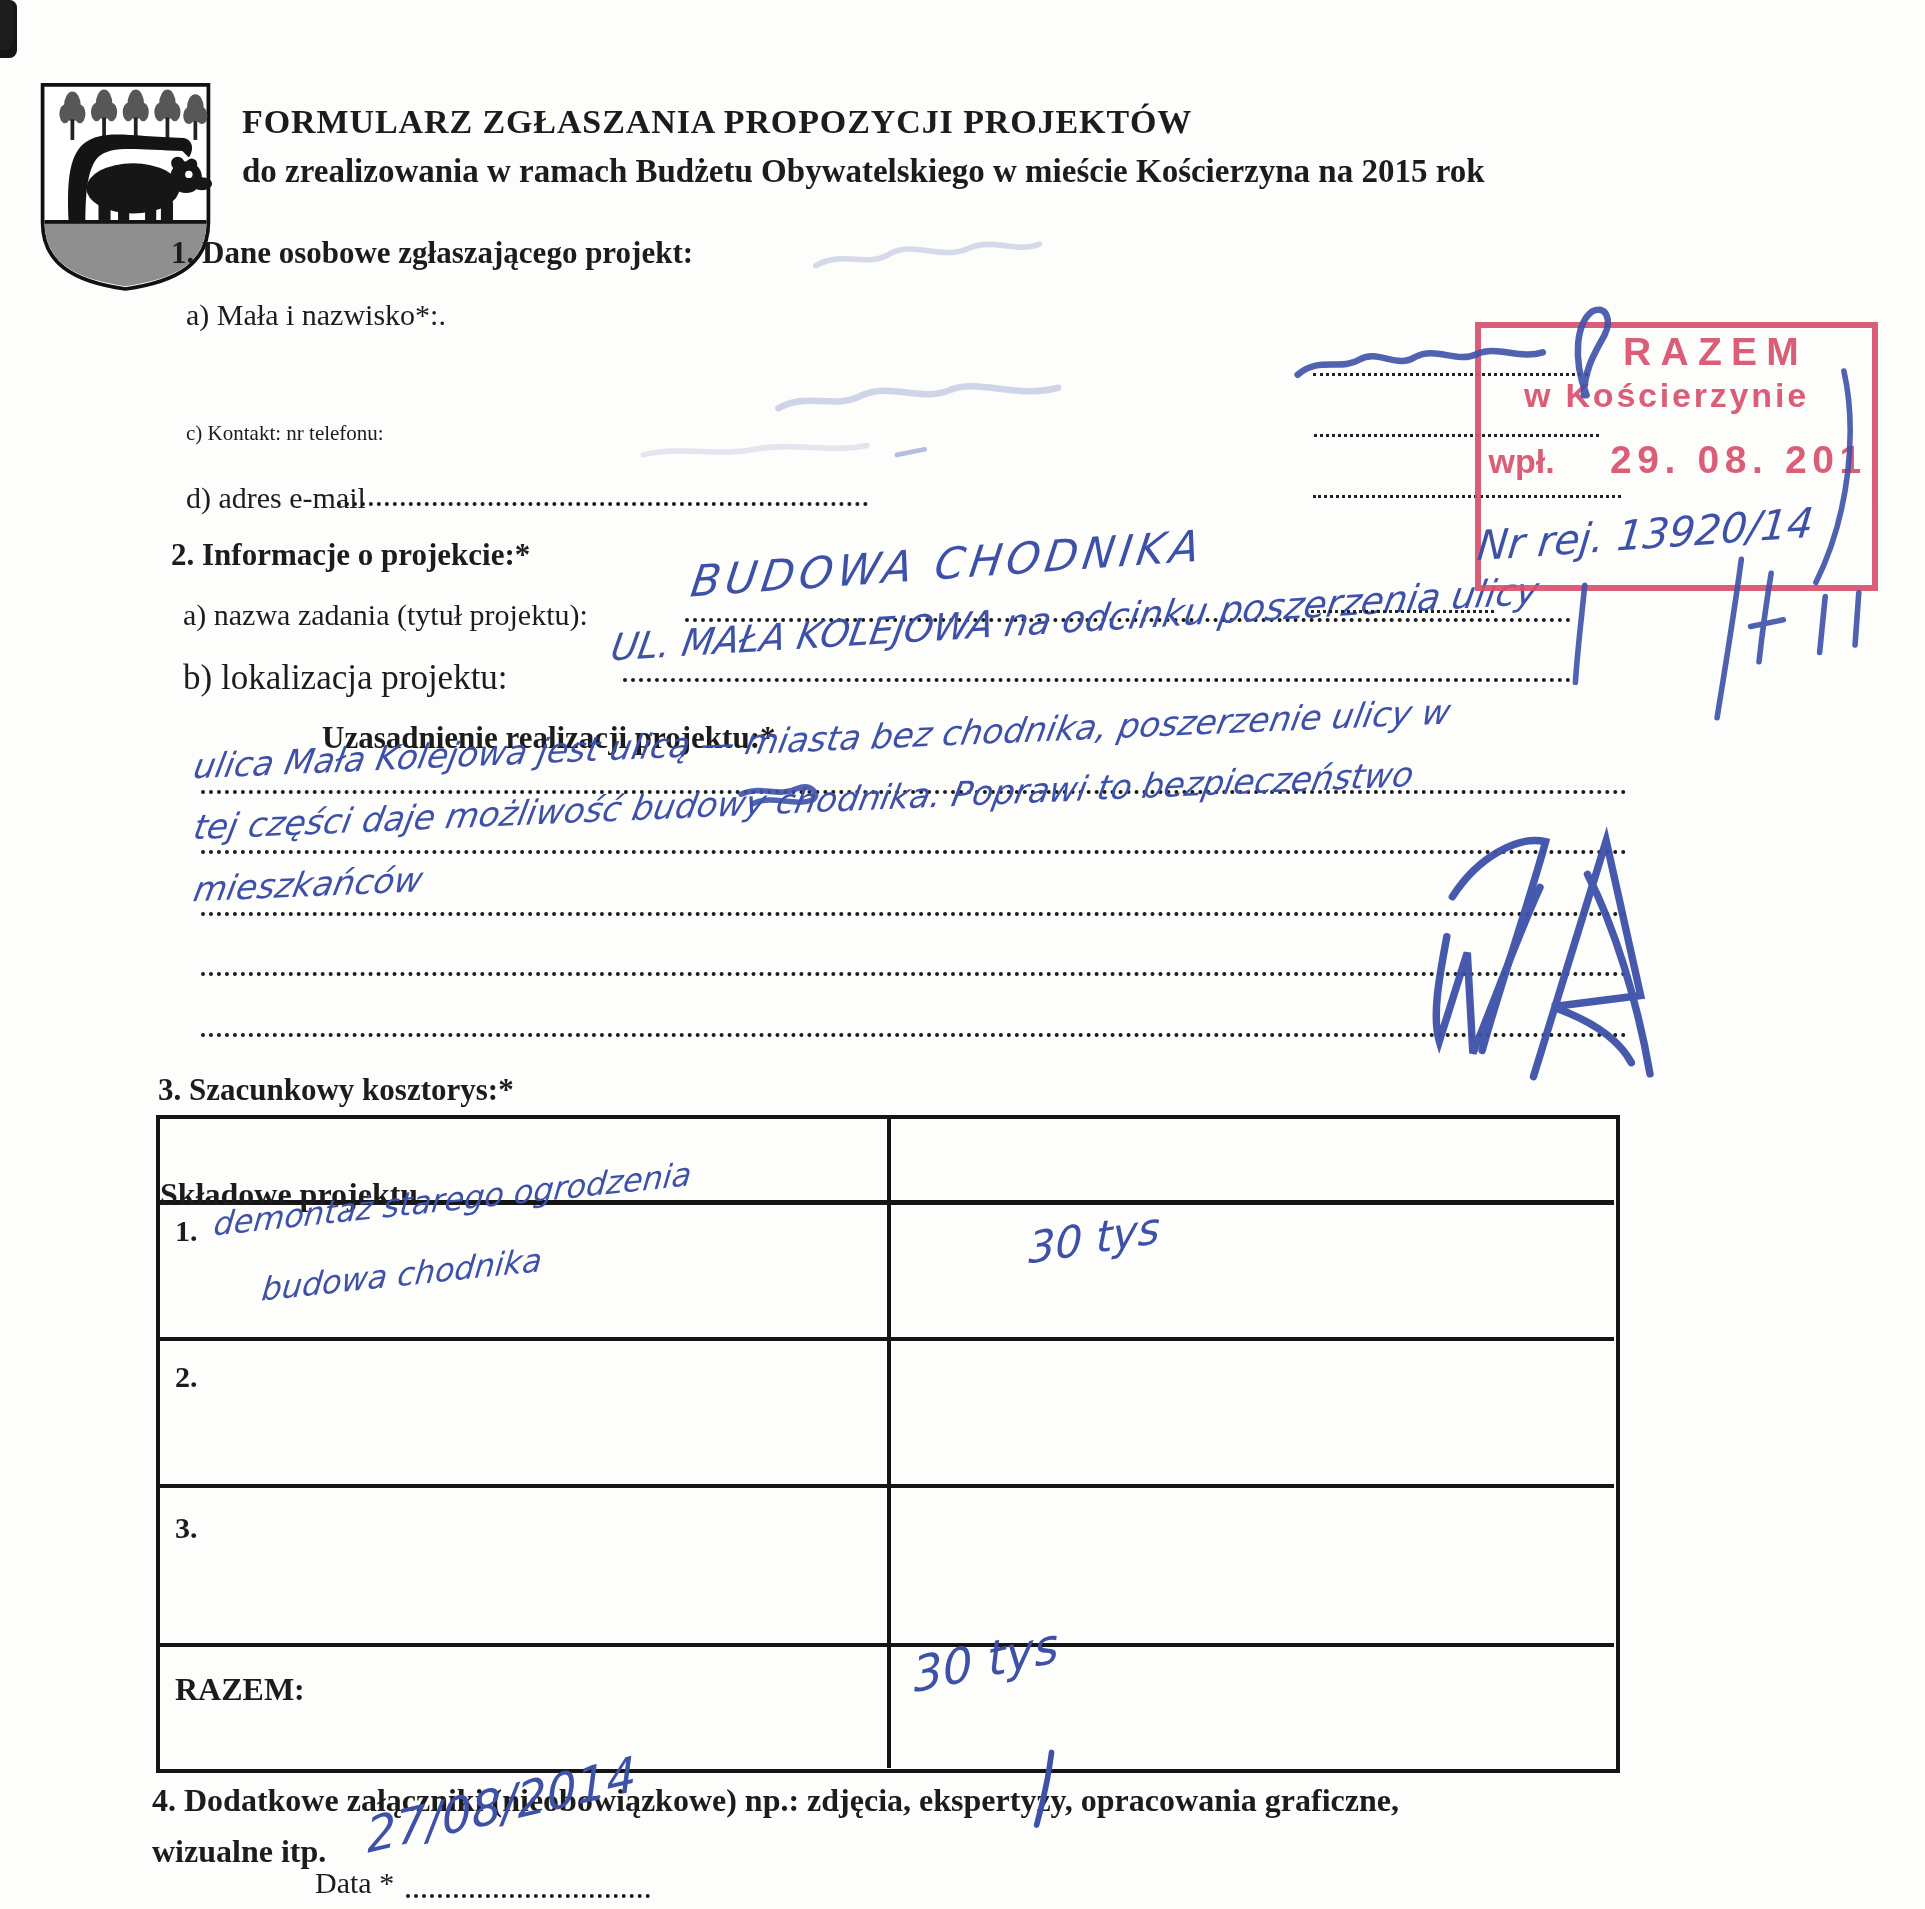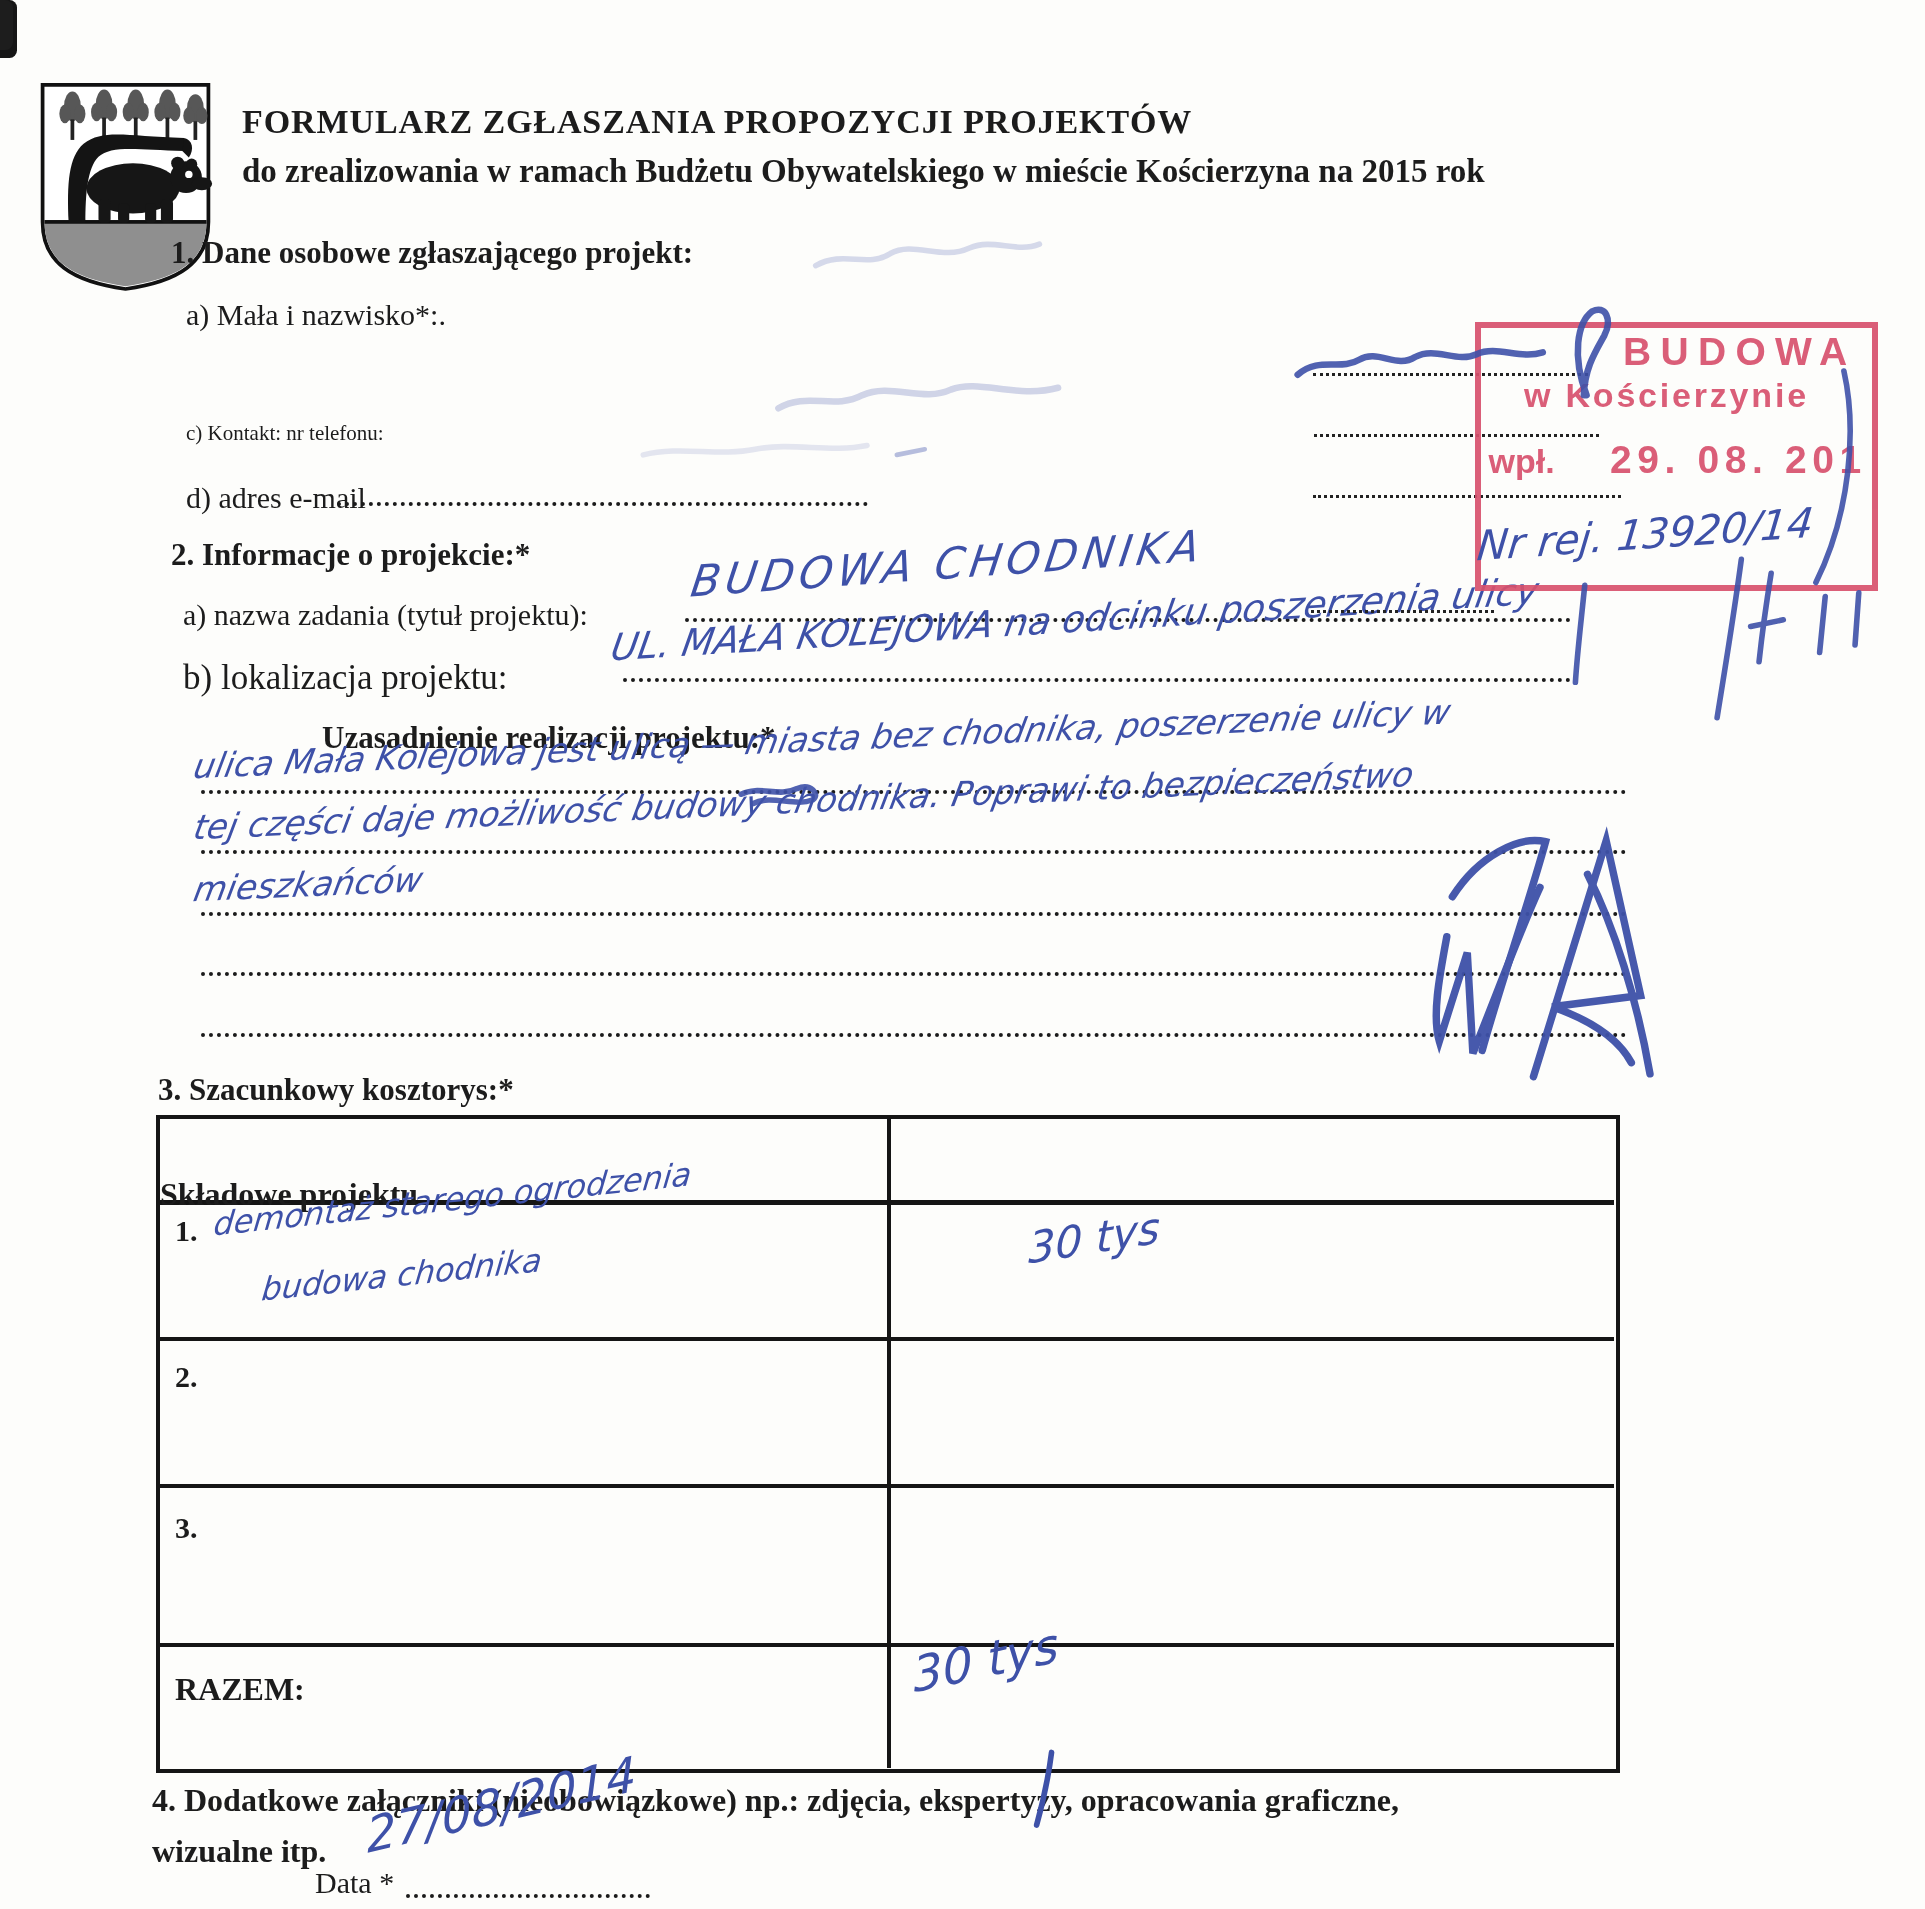--- a/index.html
+++ b/index.html
@@ -140,21 +140,21 @@
   <div class="abs nowrap" style="left:315px;top:1866px;font-size:30px;">Data *</div>
   <div class="abs dot" style="left:406px;top:1894px;width:244px;"></div>
   <div class="abs hw" style="left:365px;top:1807px;font-size:48px;transform:rotate(-13deg) skewX(-10deg);">27/08/2014</div>
 
   <div class="abs dot fine" style="left:1313px;top:373px;width:275px;"></div>
   <div class="abs dot fine" style="left:1314px;top:434px;width:285px;"></div>
   <div class="abs dot fine" style="left:1313px;top:495px;width:308px;"></div>
   <div class="abs dot fine" style="left:1311px;top:610px;width:183px;"></div>
 
   <div class="abs stamp-box" style="left:1475px;top:322px;width:403px;height:269px;">
-    <div class="abs stamp-text red" style="left:142px;top:1.9px;font-size:39px;letter-spacing:9.3px;">BUDOWA</div>
+    <div class="abs stamp-text red" style="left:142px;top:1.9px;font-size:39px;letter-spacing:9.3px;">RAZEM</div>
     <div class="abs stamp-text red" style="left:43px;top:48px;font-size:34px;letter-spacing:2.8px;">w Kościerzynie</div>
     <div class="abs stamp-text red" style="left:7.5px;top:114px;font-size:34px;">wpł.</div>
     <div class="abs stamp-text red" style="left:129px;top:110px;font-size:39px;letter-spacing:5.6px;">29. 08. 201</div>
   </div>
 
   <div class="abs hw" style="left:1480px;top:522px;font-size:41px;transform:rotate(-4deg) skewX(-10deg);">Nr rej. 13920/14</div>
 
   <svg class="abs" width="1926" height="1909" viewBox="0 0 2066 2048" style="left:0;top:0;pointer-events:none;">
 
     <path d="M795,852 C815,842 835,856 855,846 C870,840 880,852 872,858 C852,866 828,852 808,862" stroke="#3e51a8" stroke-width="6" fill="none" stroke-linecap="round" opacity="0.9"></path>

